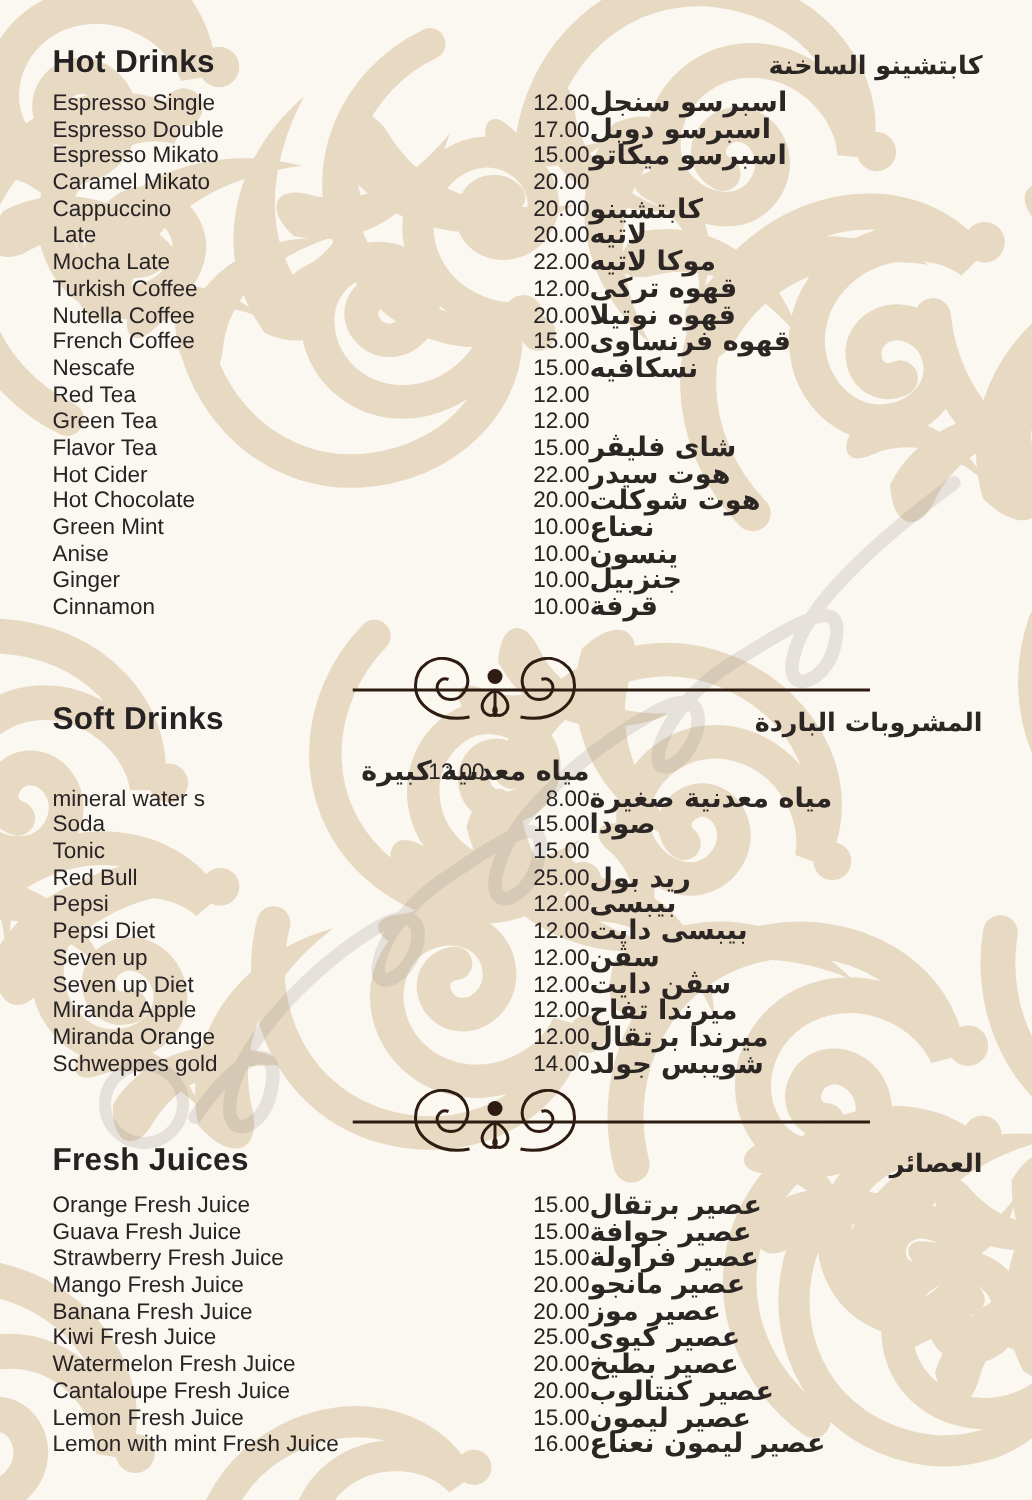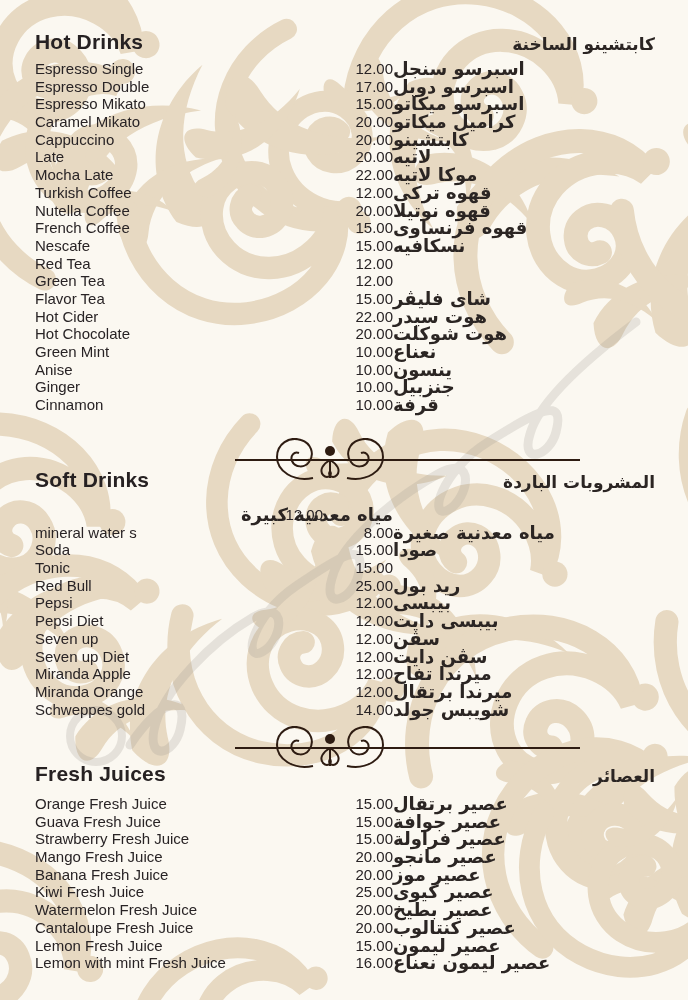--- a/index.html
+++ b/index.html
@@ -109,21 +109,20 @@
             <span class="ar">اسبرسو دوبل</span>
           </div>
           <div class="row">
             <span class="en">Espresso Mikato</span>
             <span class="price">15.00</span>
             <span class="ar">اسبرسو ميكاتو</span>
           </div>
           <div class="row">
             <span class="en">Caramel Mikato</span>
             <span class="price">20.00</span>
-            <span class="ar">كراميل ميكاتو</span>
           </div>
           <div class="row">
             <span class="en">Cappuccino</span>
             <span class="price">20.00</span>
             <span class="ar">كابتشينو</span>
           </div>
           <div class="row">
             <span class="en">Late</span>
             <span class="price">20.00</span>
             <span class="ar">لاتيه</span>

